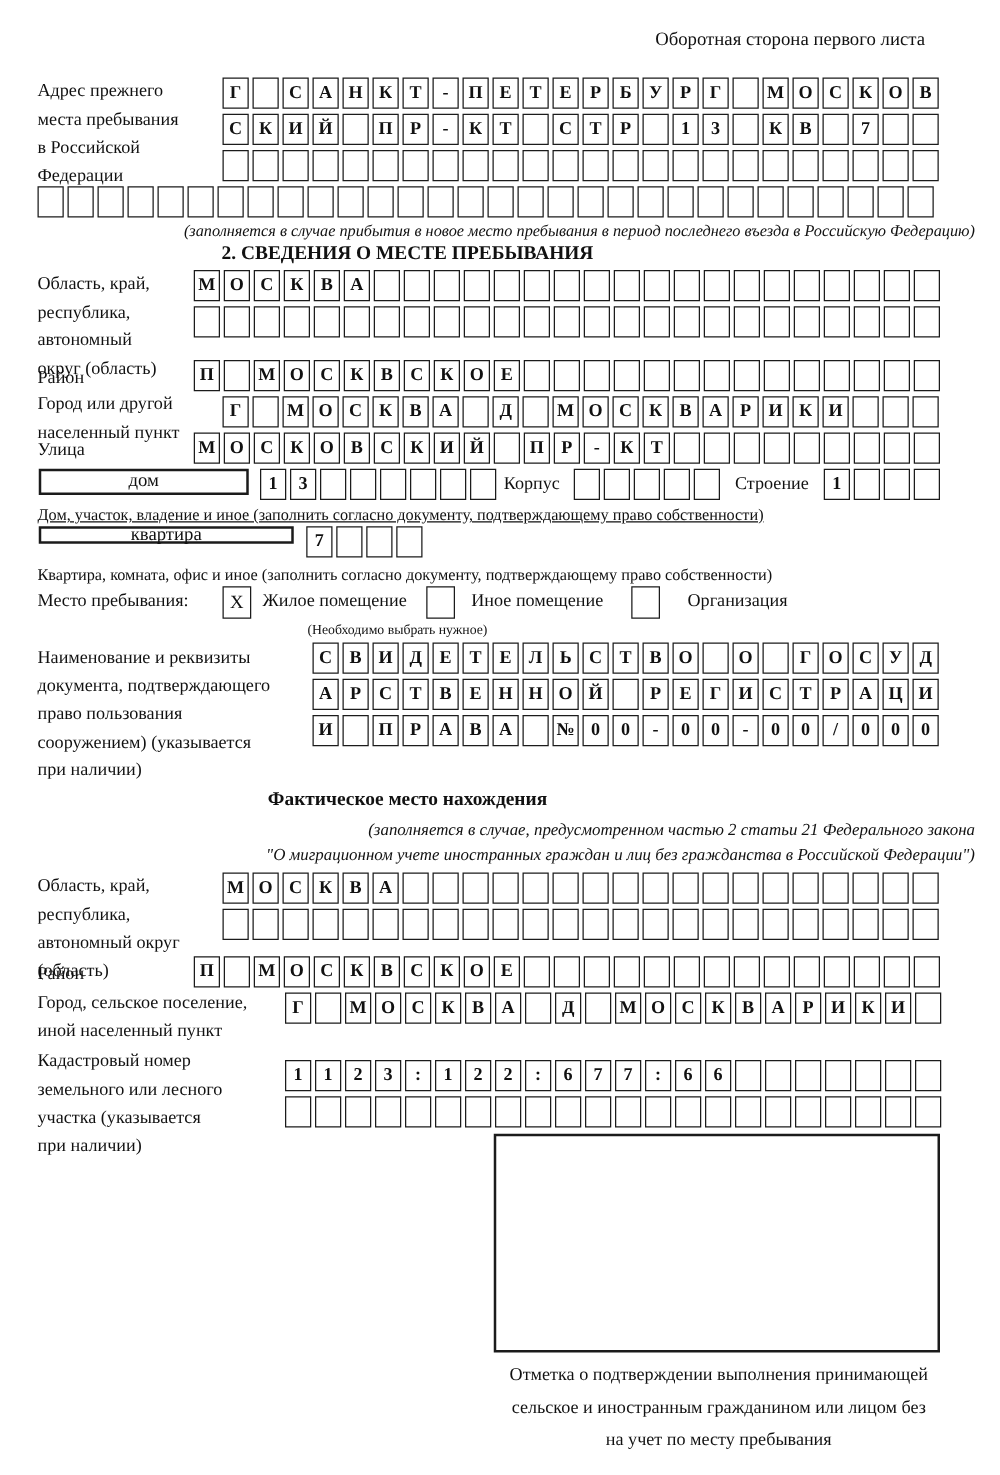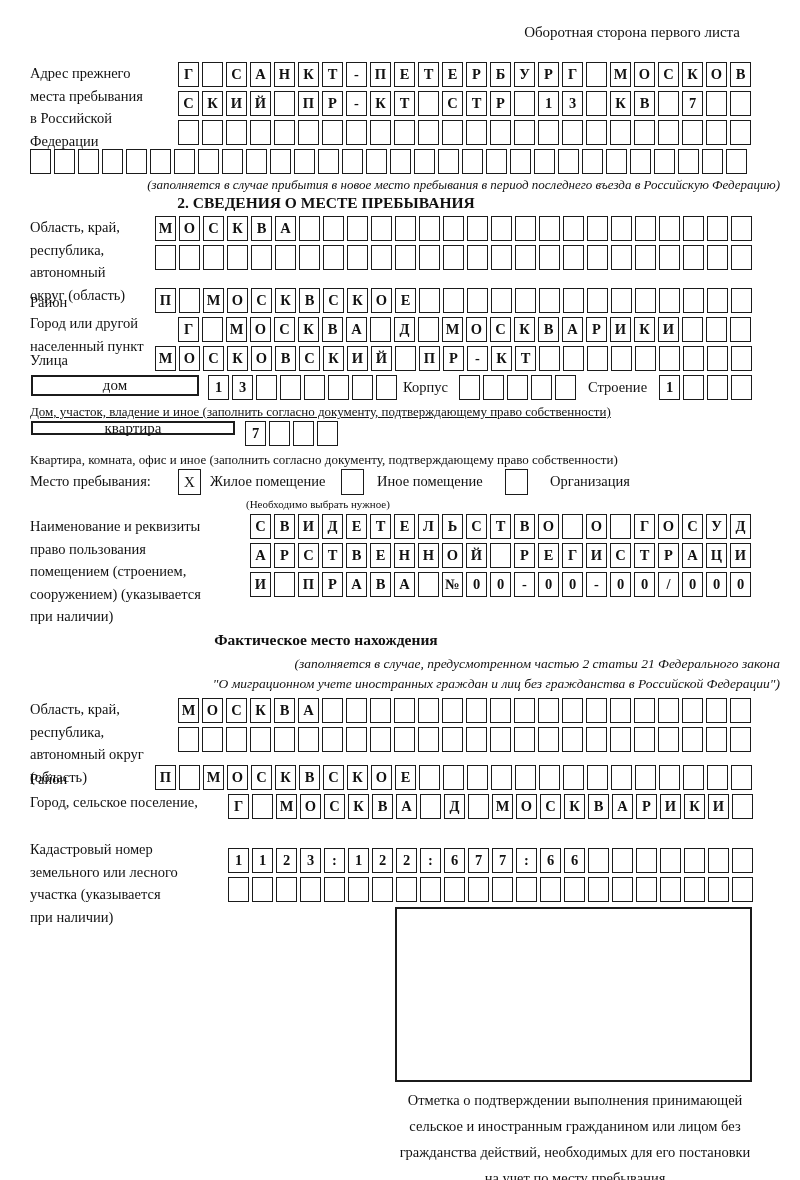--- a/index.html
+++ b/index.html
@@ -345,22 +345,22 @@
 </div>
 <div class="abs inline-lbl" style="top:473px;left:377px;">Иное помещение</div>
 <div class="abs chk" style="top:469px;left:505px;">
   <span></span>
 </div>
 <div class="abs inline-lbl" style="top:473px;left:550px;">Организация</div>
 <div class="abs" style="top:498px;left:230px;font-size:11px;margin-left:16px;">(Необходимо выбрать нужное)</div>
 
 <div class="abs lbl" style="top:515px;left:30px;">
   <div>Наименование и реквизиты</div>
+  <div>документа, подтверждающего</div>
   <div>право пользования</div>
-  <div>помещением (строением,</div>
   <div>сооружением) (указывается</div>
   <div>при наличии)</div>
 </div>
 <div class="abs row" style="top:514px;left:250px;">
     <span class="cell">С</span>
     <span class="cell">В</span>
     <span class="cell">И</span>
     <span class="cell">Д</span>
     <span class="cell">Е</span>
     <span class="cell">Т</span>
@@ -514,20 +514,21 @@
     <span class="cell"></span>
     <span class="cell"></span>
     <span class="cell"></span>
     <span class="cell"></span>
     <span class="cell"></span>
     <span class="cell"></span>
   </div>
 
 <div class="abs lbl" style="top:791px;left:30px;">
   <div>Город, сельское поселение,</div>
+  <div>иной населенный пункт</div>
 </div>
 <div class="abs row" style="top:794px;left:228px;">
     <span class="cell">Г</span>
     <span class="cell"></span>
     <span class="cell">М</span>
     <span class="cell">О</span>
     <span class="cell">С</span>
     <span class="cell">К</span>
     <span class="cell">В</span>
     <span class="cell">А</span>
@@ -599,15 +600,14 @@
     <span class="cell"></span>
     <span class="cell"></span>
     <span class="cell"></span>
     <span class="cell"></span>
   </div>
 
 <div class="abs" style="top:907px;left:395px;width:357px;height:175px;border:2px solid #1b1b1b;box-sizing:border-box;background:#fff;"></div>
 <div class="abs cap" style="top:1087px;left:350px;width:450px;">
   <div>Отметка о подтверждении выполнения принимающей</div>
   <div>сельское и иностранным гражданином или лицом без</div>
-  <div>гражданства действий, необходимых для его постановки</div>
   <div>на учет по месту пребывания</div>
 </div>
 
 </body></html>

